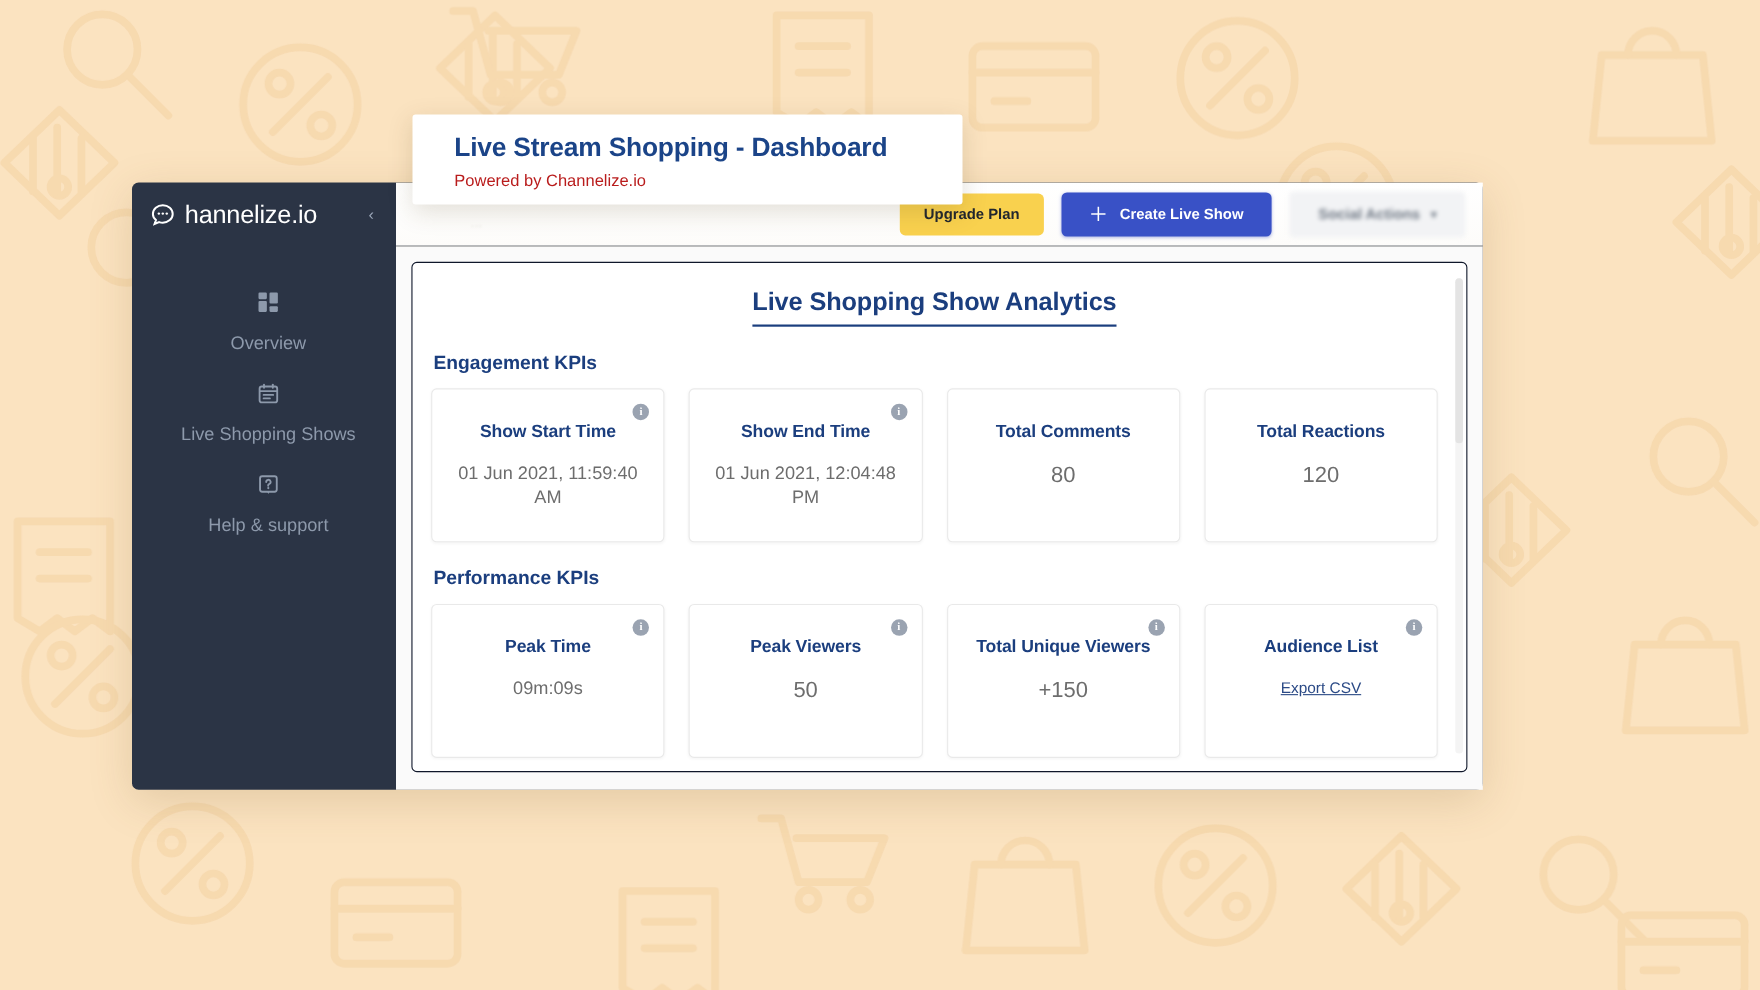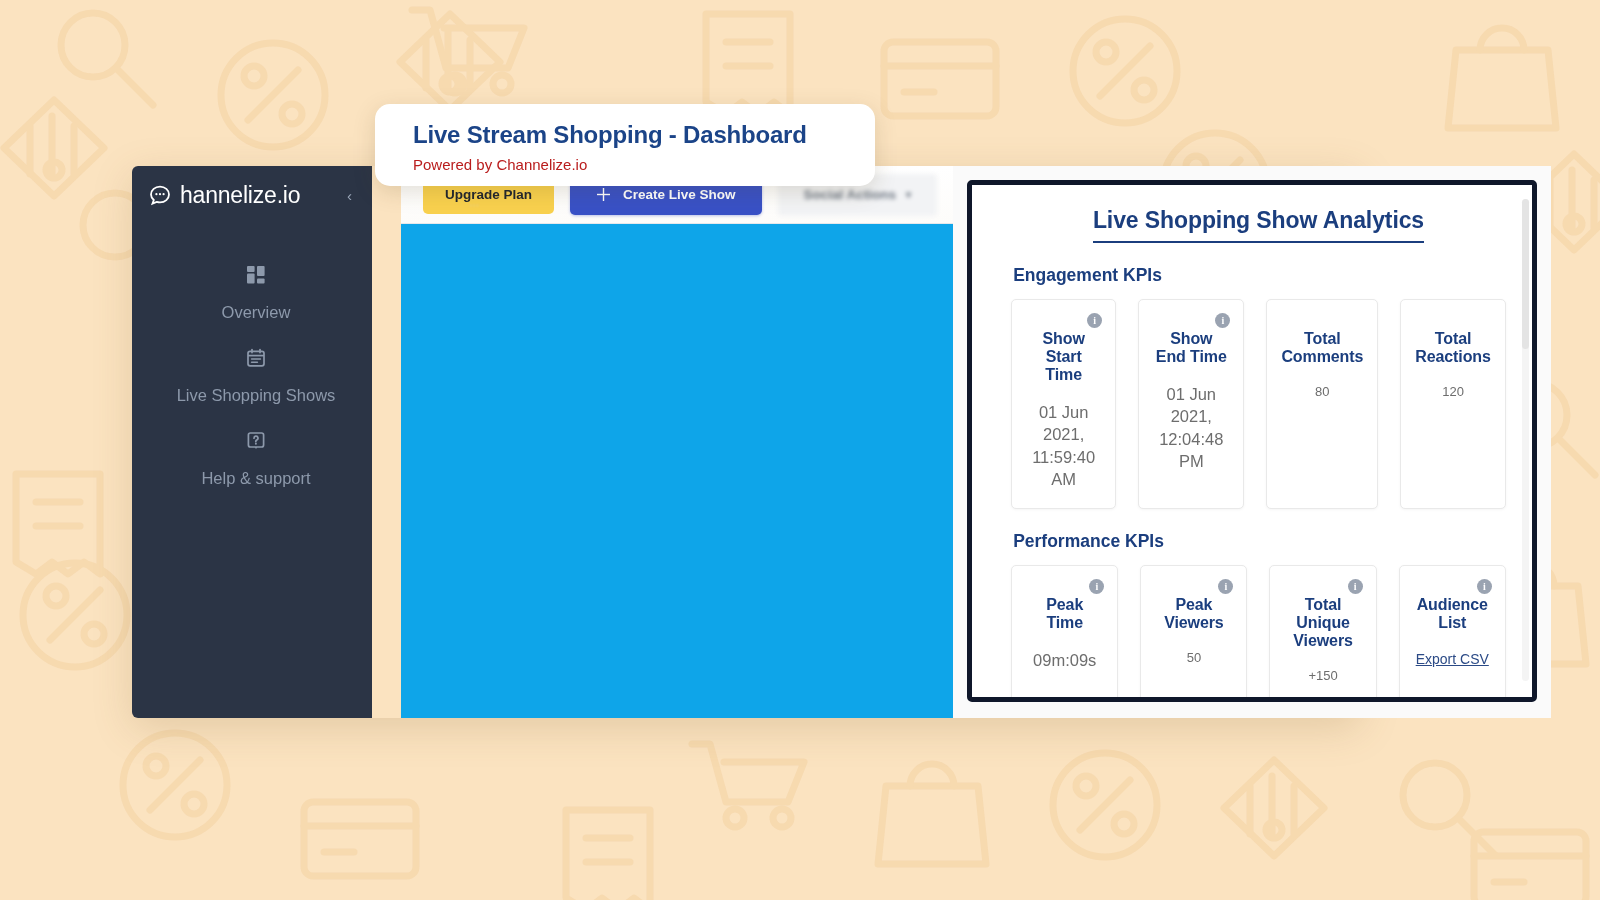--- a/index.html
+++ b/index.html
@@ -25,28 +25,27 @@
     position: absolute;
     inset: 0;
     opacity: 0.55;
     pointer-events: none;
   }
   #bg-pattern svg { display: block; width: 100%; height: 100%; }
 
   
   #app-window {
     position: absolute;
-    left: 132px;
+    left: 120px;
     top: 166px;
     width: 1228px;
     height: 552px;
     display: flex;
     border-radius: 6px;
     box-shadow: 0 10px 40px rgba(120, 90, 40, 0.18);
-    gap: 29px;
   }
 
   
   #sidebar {
     width: 240px;
     background: #2b3445;
     border-top-left-radius: 6px;
     border-bottom-left-radius: 6px;
     flex: none;
     position: relative;
@@ -88,25 +87,25 @@
   .nav-icon { width: 20px; height: 20px; flex: none; display: block; color: #8d99ab; }
   .nav-label {
     color: #8d99ab;
     font-size: 16.5px;
     white-space: nowrap;
   }
 
   
   #main {
     flex: 1;
-    background: #0ea5e9;
+    background: #000000;
     border-top-right-radius: 6px;
     border-bottom-right-radius: 6px;
     display: flex;
-    flex-direction: row;
+    flex-direction: column;
     position: relative;
     min-width: 0;
   }
 
   
   #topbar {
     height: 58px;
     flex: none;
     display: flex;
     align-items: center;
@@ -174,24 +173,24 @@
   
   #content {
     flex: 1;
     background: #fafafa;
     padding: 14px 14px 16px 14px;
     position: relative;
     min-height: 0;
   }
   #content-card {
     background: #ffffff;
-    border: 5px solid #0f172a;
+    border: 1px solid #0f172a;
     border-radius: 5px;
     height: 100%;
-    padding: 22px 26px 20px 39px;
+    padding: 22px 26px 20px 17px;
     overflow: hidden;
     position: relative;
   }
 
   #analytics-title-wrap {
     text-align: center;
     margin-bottom: 22px;
   }
   #analytics-title {
     display: inline-block;
@@ -255,21 +254,21 @@
     letter-spacing: -0.1px;
   }
   .kpi-value {
     color: #6d6d6d;
     font-size: 16.5px;
     text-align: center;
     margin-top: 17px;
     line-height: 1.35;
     padding: 0 6px;
   }
-  .kpi-value.small { font-size: 13px; }
+  .kpi-value.small { font-size: 20px; }
   .kpi-link {
     color: #2b4a86;
     font-size: 14px;
     text-align: center;
     margin-top: 19px;
     text-decoration: underline;
     cursor: pointer;
   }
 
   
@@ -294,21 +293,21 @@
   }
 
   
   #overlay-card {
     position: absolute;
     left: 375px;
     top: 104px;
     width: 500px;
     height: 82px;
     background: #ffffff;
-    border-radius: 15px;
+    border-radius: 3px;
     box-shadow: 0 6px 22px rgba(90, 70, 30, 0.17);
     padding: 17px 0 0 38px;
     z-index: 10;
   }
   #overlay-title {
     color: #1b4488;
     font-size: 24px;
     font-weight: bold;
     letter-spacing: -0.2px;
     line-height: 1.2;

